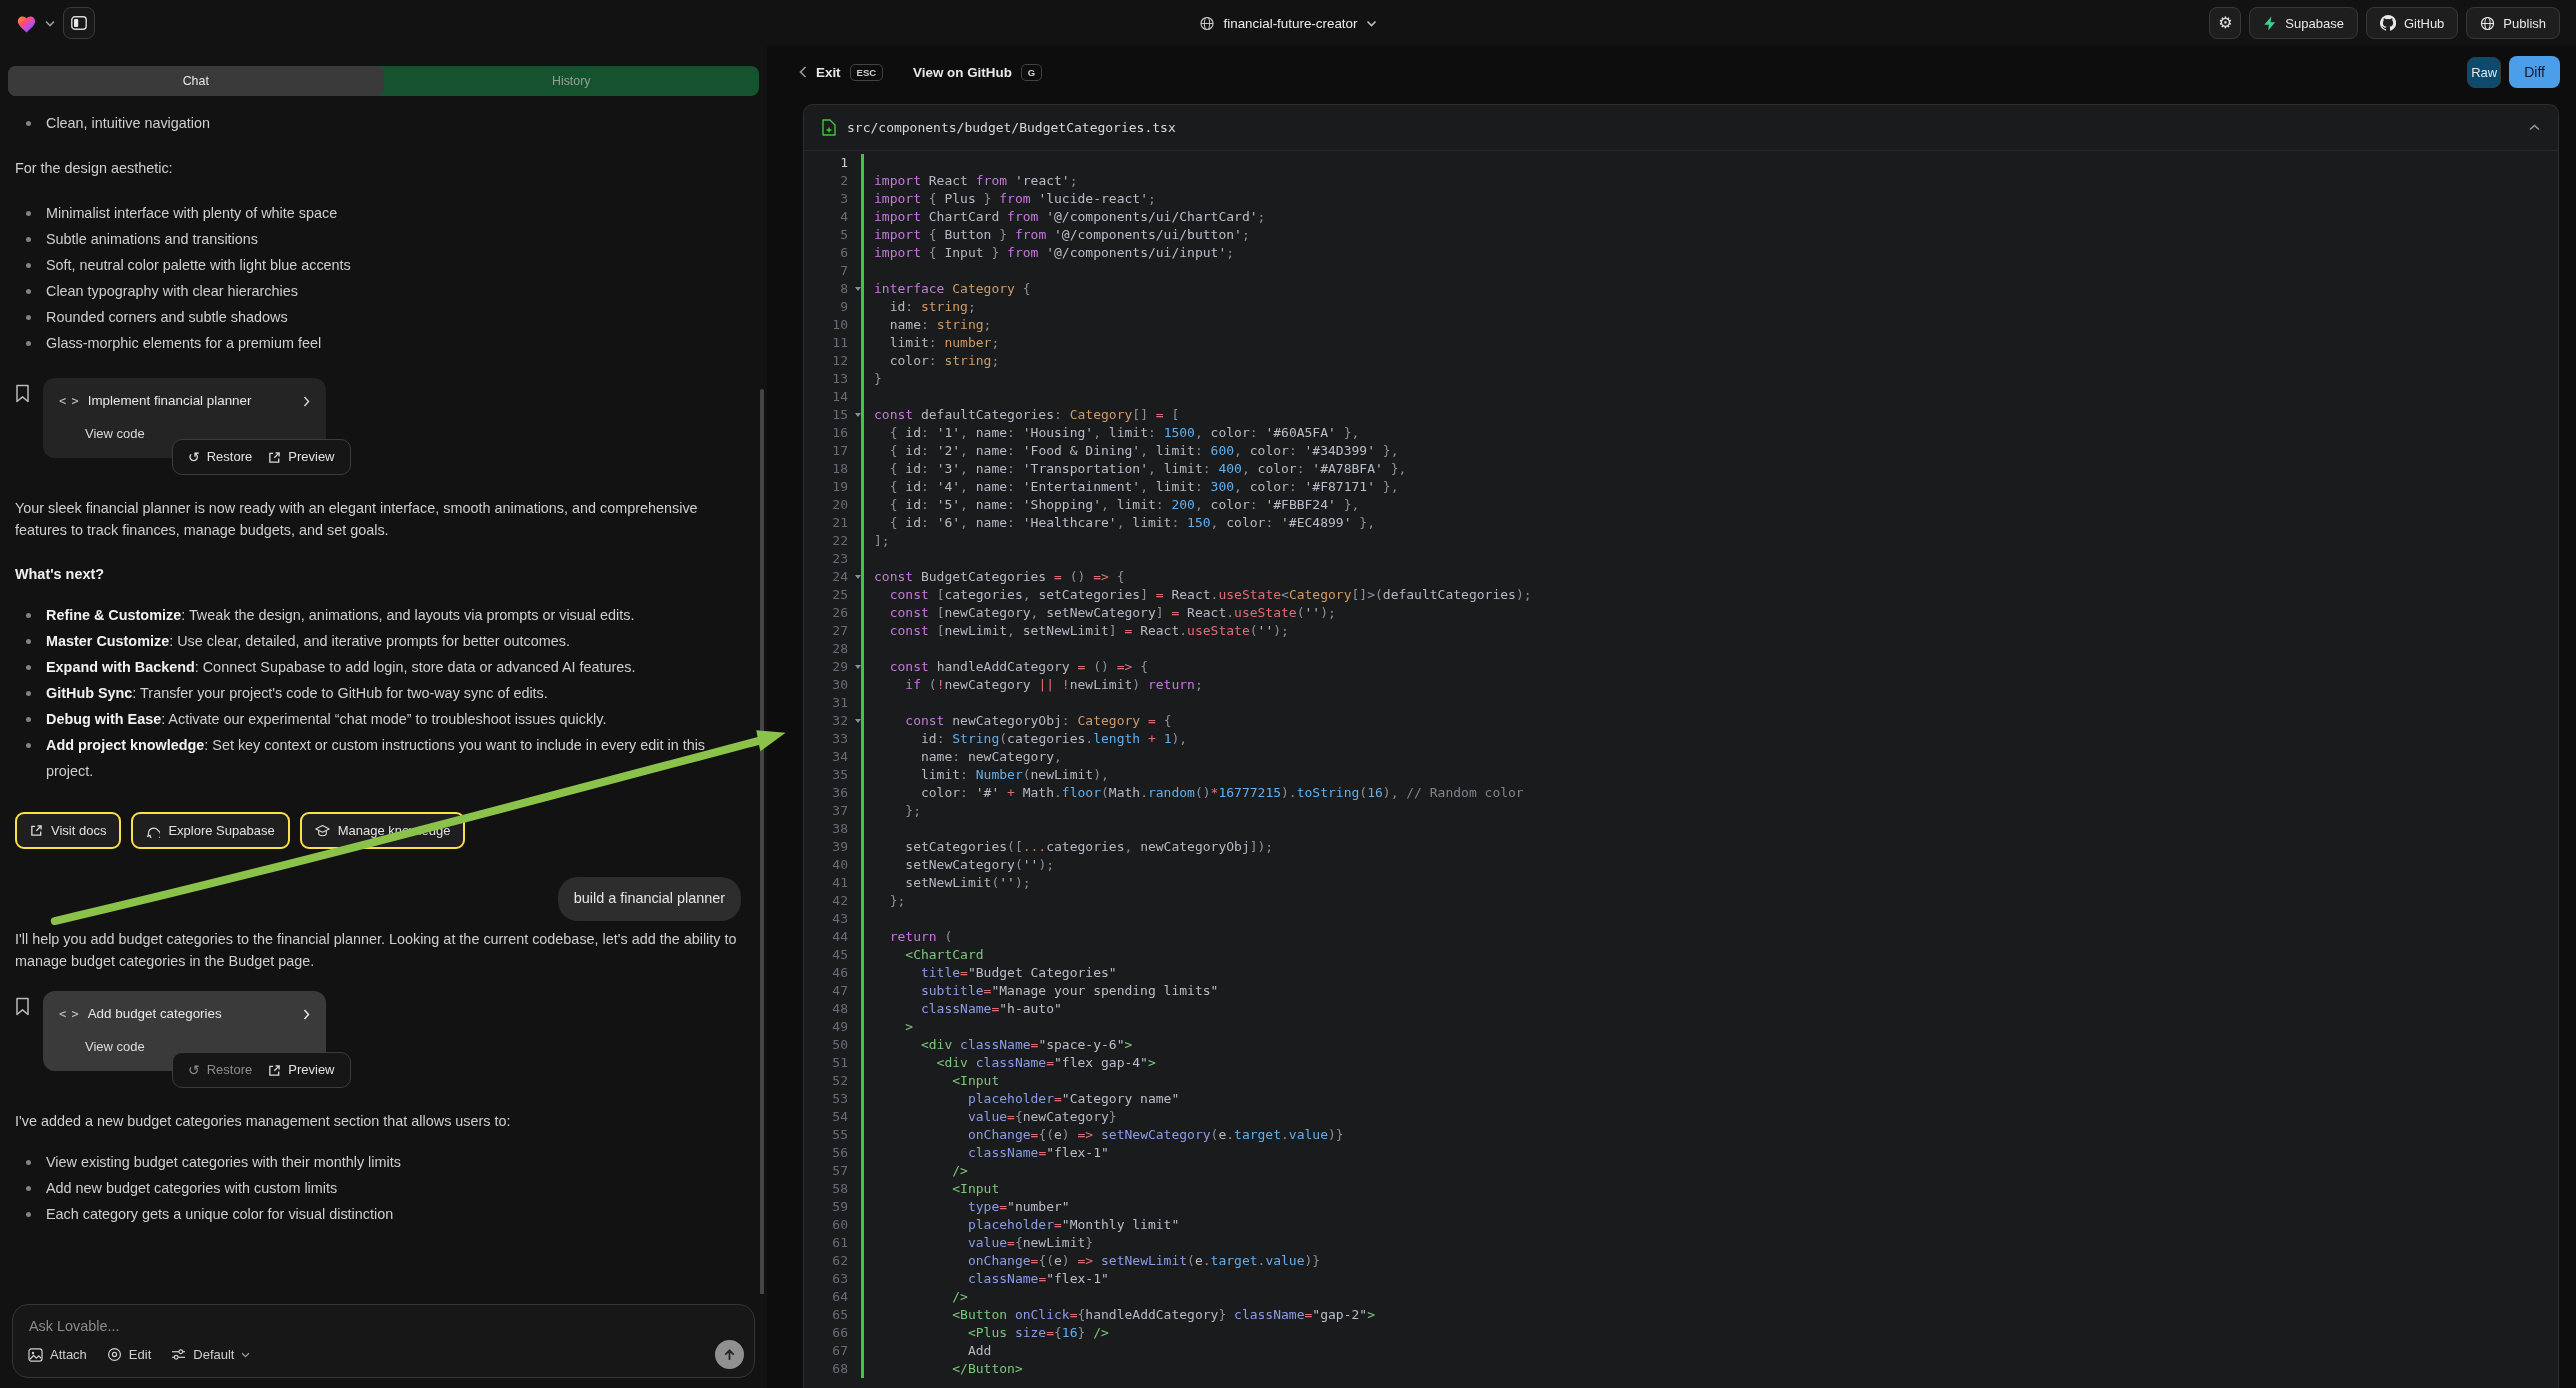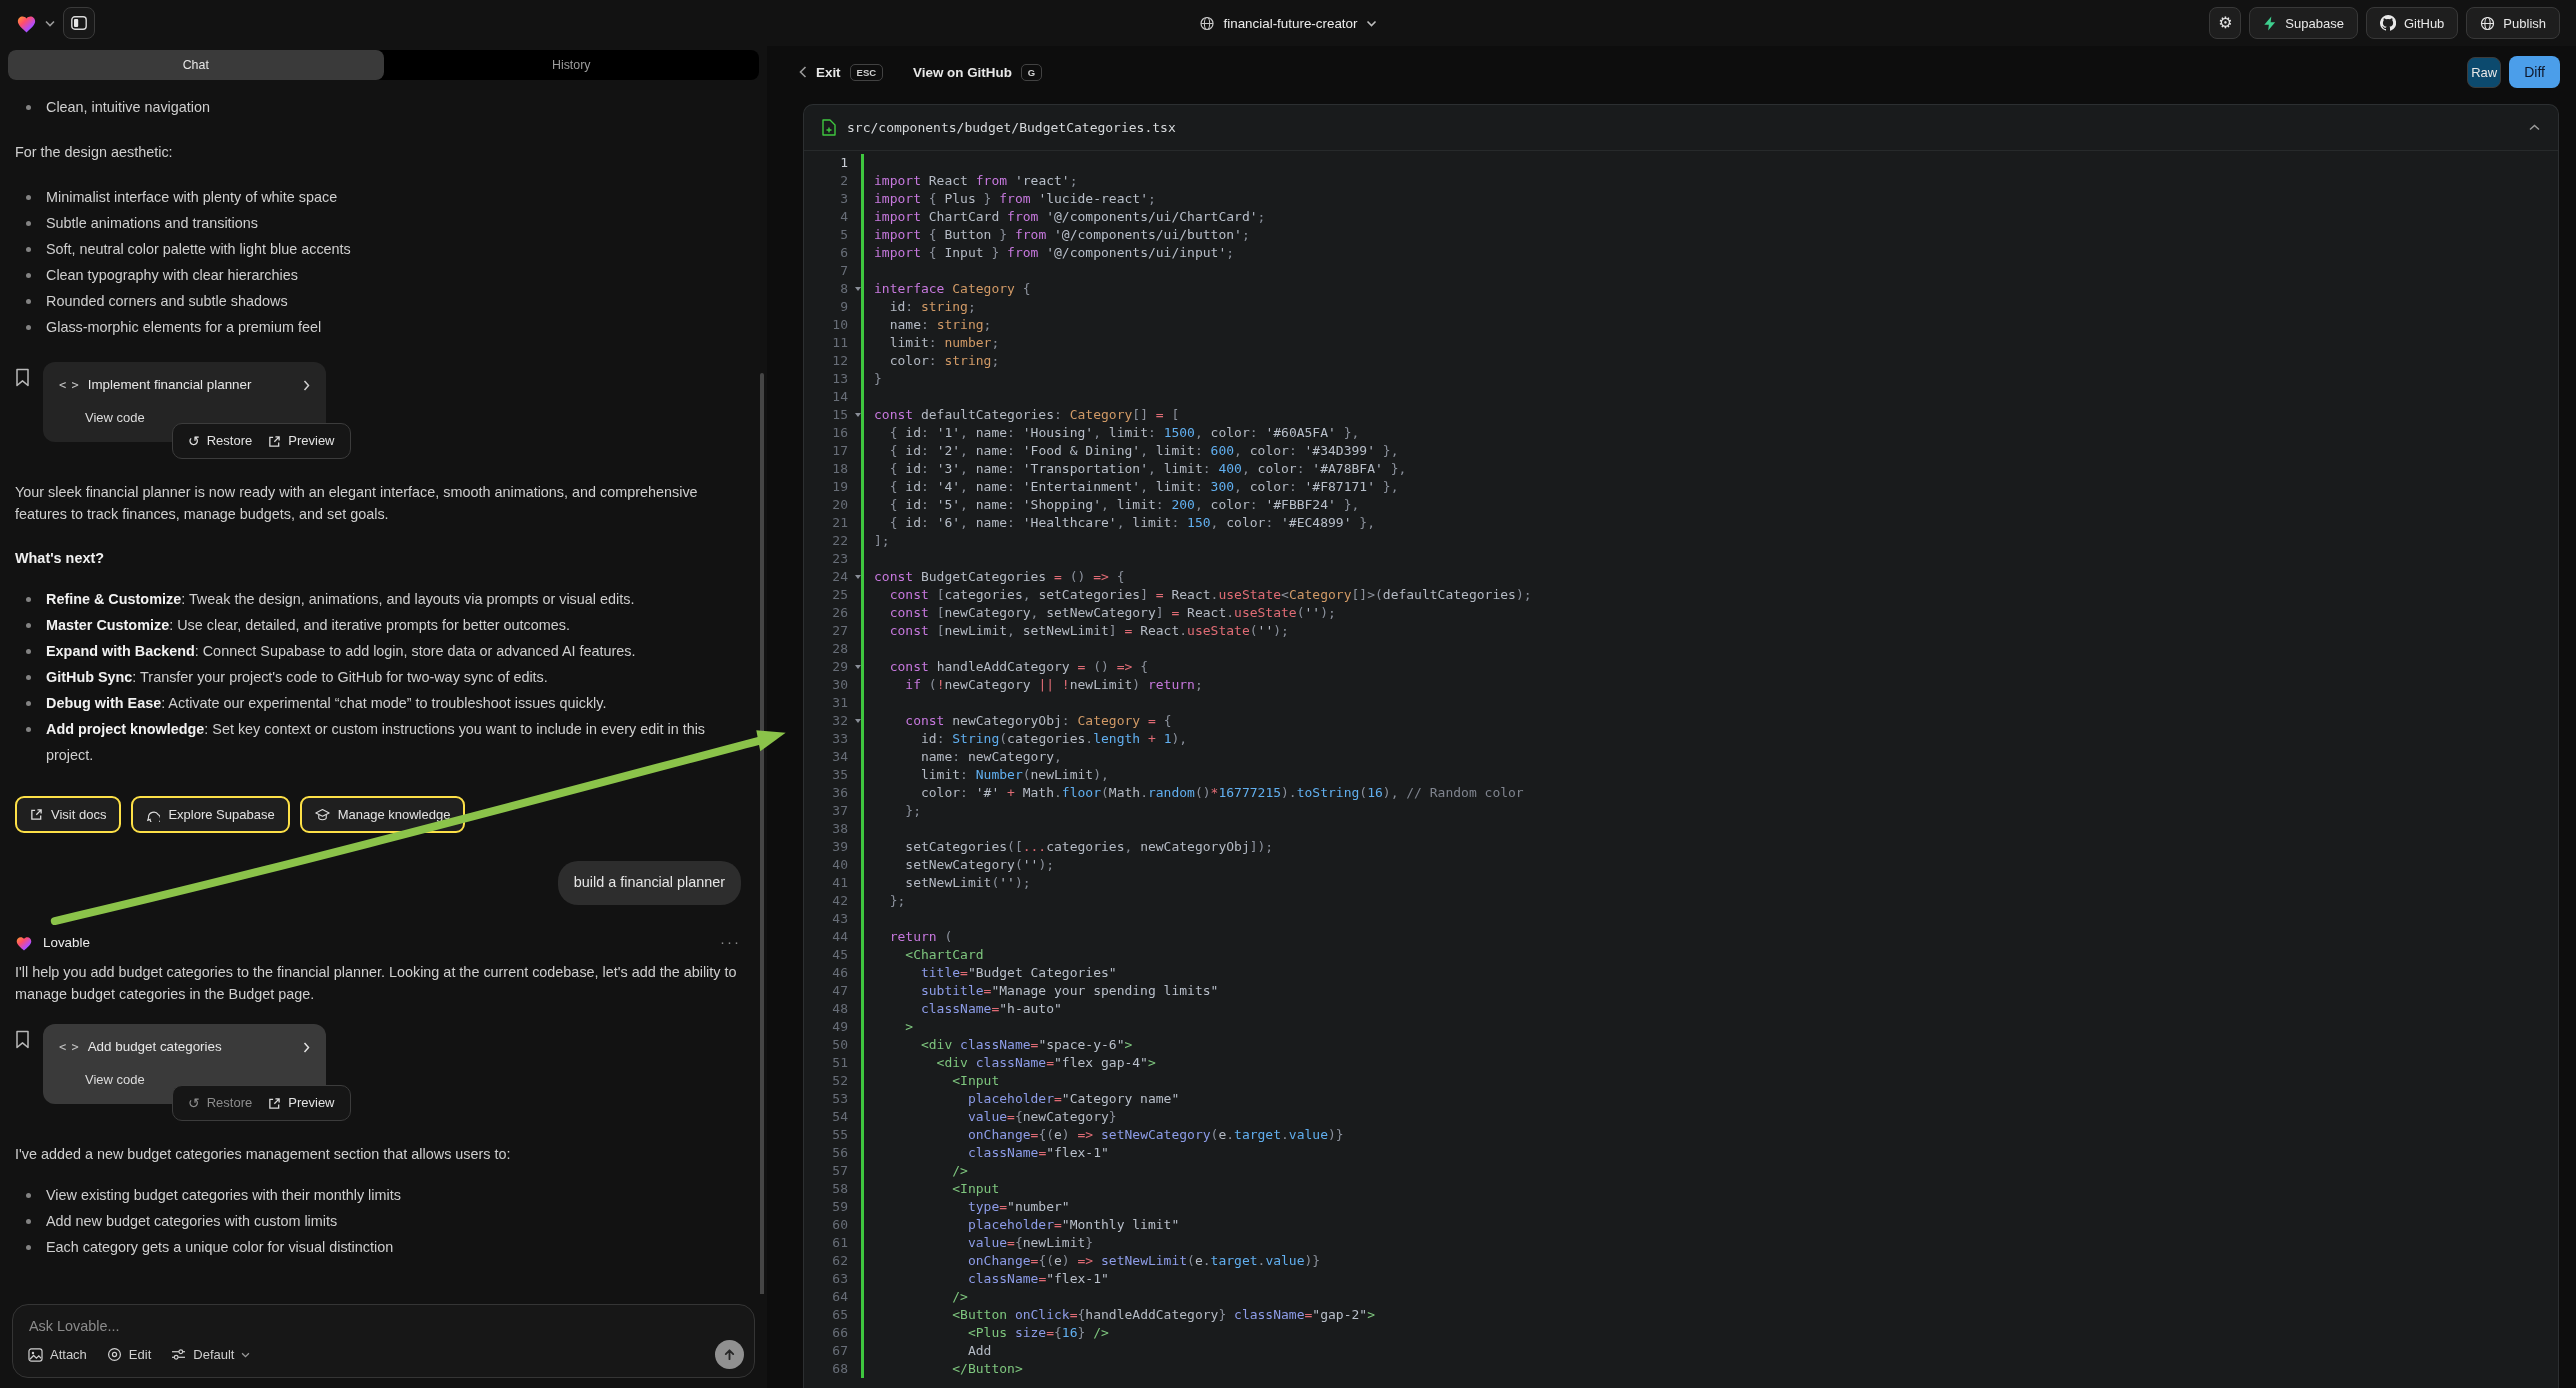--- a/index.html
+++ b/index.html
@@ -8,21 +8,21 @@
   
   .topbar{position:absolute;top:0;left:0;right:0;height:46px;display:flex;align-items:center;background:#121212}
   .tb-left{display:flex;align-items:center;gap:8px;padding-left:16px}
   .icon-btn{width:30px;height:30px;border:1px solid #3a3a3a;border-radius:8px;display:flex;align-items:center;justify-content:center;background:#181818;cursor:pointer}
   .tb-center{position:absolute;left:50%;transform:translateX(-50%);display:flex;align-items:center;gap:9px;font-size:13.4px;color:#ececec;cursor:pointer}
   .tb-right{margin-left:auto;display:flex;align-items:center;gap:8px;padding-right:16px}
   .pill-btn{height:30px;display:flex;align-items:center;gap:8px;background:#1e1e1e;border:1px solid #383838;border-radius:8px;padding:0 13px;font-size:13px;color:#e8e8e8;cursor:pointer}
   .sq-btn{width:30px;height:30px;display:flex;align-items:center;justify-content:center;background:#1e1e1e;border:1px solid #383838;border-radius:8px;cursor:pointer}
   
   .chat-panel{position:absolute;top:46px;left:0;width:767px;bottom:0;display:flex;flex-direction:column;background:#121212}
-  .tabs{margin:4px 8px 0;display:flex;height:30px;background:#000000;border-radius:8px;flex:none}
+  .tabs{margin:20px 8px 0;display:flex;height:30px;background:#14532d;border-radius:8px;flex:none}
   .tab{flex:1;display:flex;align-items:center;justify-content:center;font-size:12.4px;color:#9c9c9c;cursor:pointer;border-radius:8px}
   .tab.active{background:#3a3a3a;color:#e6e6e6}
   .messages{flex:1;padding:10px 26px 0 15px;font-size:14.4px;line-height:1.52;color:#cfcfcf;overflow:hidden;position:relative}
   .bullet{display:flex;line-height:26px}
   .bullet .dot{width:5px;height:5px;border-radius:50%;background:#838383;margin:11px 15px 0 11px;flex:none}
   .bullet b{color:#f1f1f1}
   .para{margin:0}
   .h-bold{font-weight:bold;color:#f1f1f1}
   .vcard{display:flex;gap:13px;margin-top:22px;margin-bottom:40px}
   .bm{margin-top:6px;flex:none}
@@ -285,29 +285,20 @@
               <path d="M17 5.5 9 1.5 1 5.5l8 4 8-4z" fill="none" stroke="#dcdcdc" stroke-width="1.3" stroke-linejoin="round"></path>
               <path d="M4.5 7.8v3.6c0 1 2 2.2 4.5 2.2s4.5-1.2 4.5-2.2V7.8" fill="none" stroke="#dcdcdc" stroke-width="1.3"></path>
             </svg>
         </span>
         <span>Manage knowledge</span>
       </span>
     </div>
 
     <div class="bubble" style="margin-top:28px">build a financial planner</div>
 
-    <div class="assistant-head">
-      <span>
-        <svg width="18" height="16" viewBox="0 0 24 22">
-            <path fill="url(#heartGrad)" d="M12 21.35l-1.45-1.32C5.4 15.36 2 12.28 2 8.5 2 5.42 4.42 3 7.5 3c1.74 0 3.41.81 4.5 2.09C13.09 3.81 14.76 3 16.5 3 19.58 3 22 5.42 22 8.5c0 3.78-3.4 6.86-8.55 11.54L12 21.35z"></path>
-          </svg>
-      </span>
-      <span class="assistant-name">Lovable</span>
-      <span class="dots">···</span>
-    </div>
 
     <p class="para" style="margin-top:8px">I'll help you add budget categories to the financial planner. Looking at the current codebase, let's add the ability to manage budget categories in the Budget page.</p>
 
     <div class="vcard" style="margin-top:18px">
       <span class="bm">
         <svg width="15" height="19" viewBox="0 0 15 19">
             <path d="M2 1.5h11v16l-5.5-4.6L2 17.5z" fill="none" stroke="#b9b9b9" stroke-width="1.5" stroke-linejoin="round"></path>
           </svg>
       </span>
       <div class="card-box hl">

